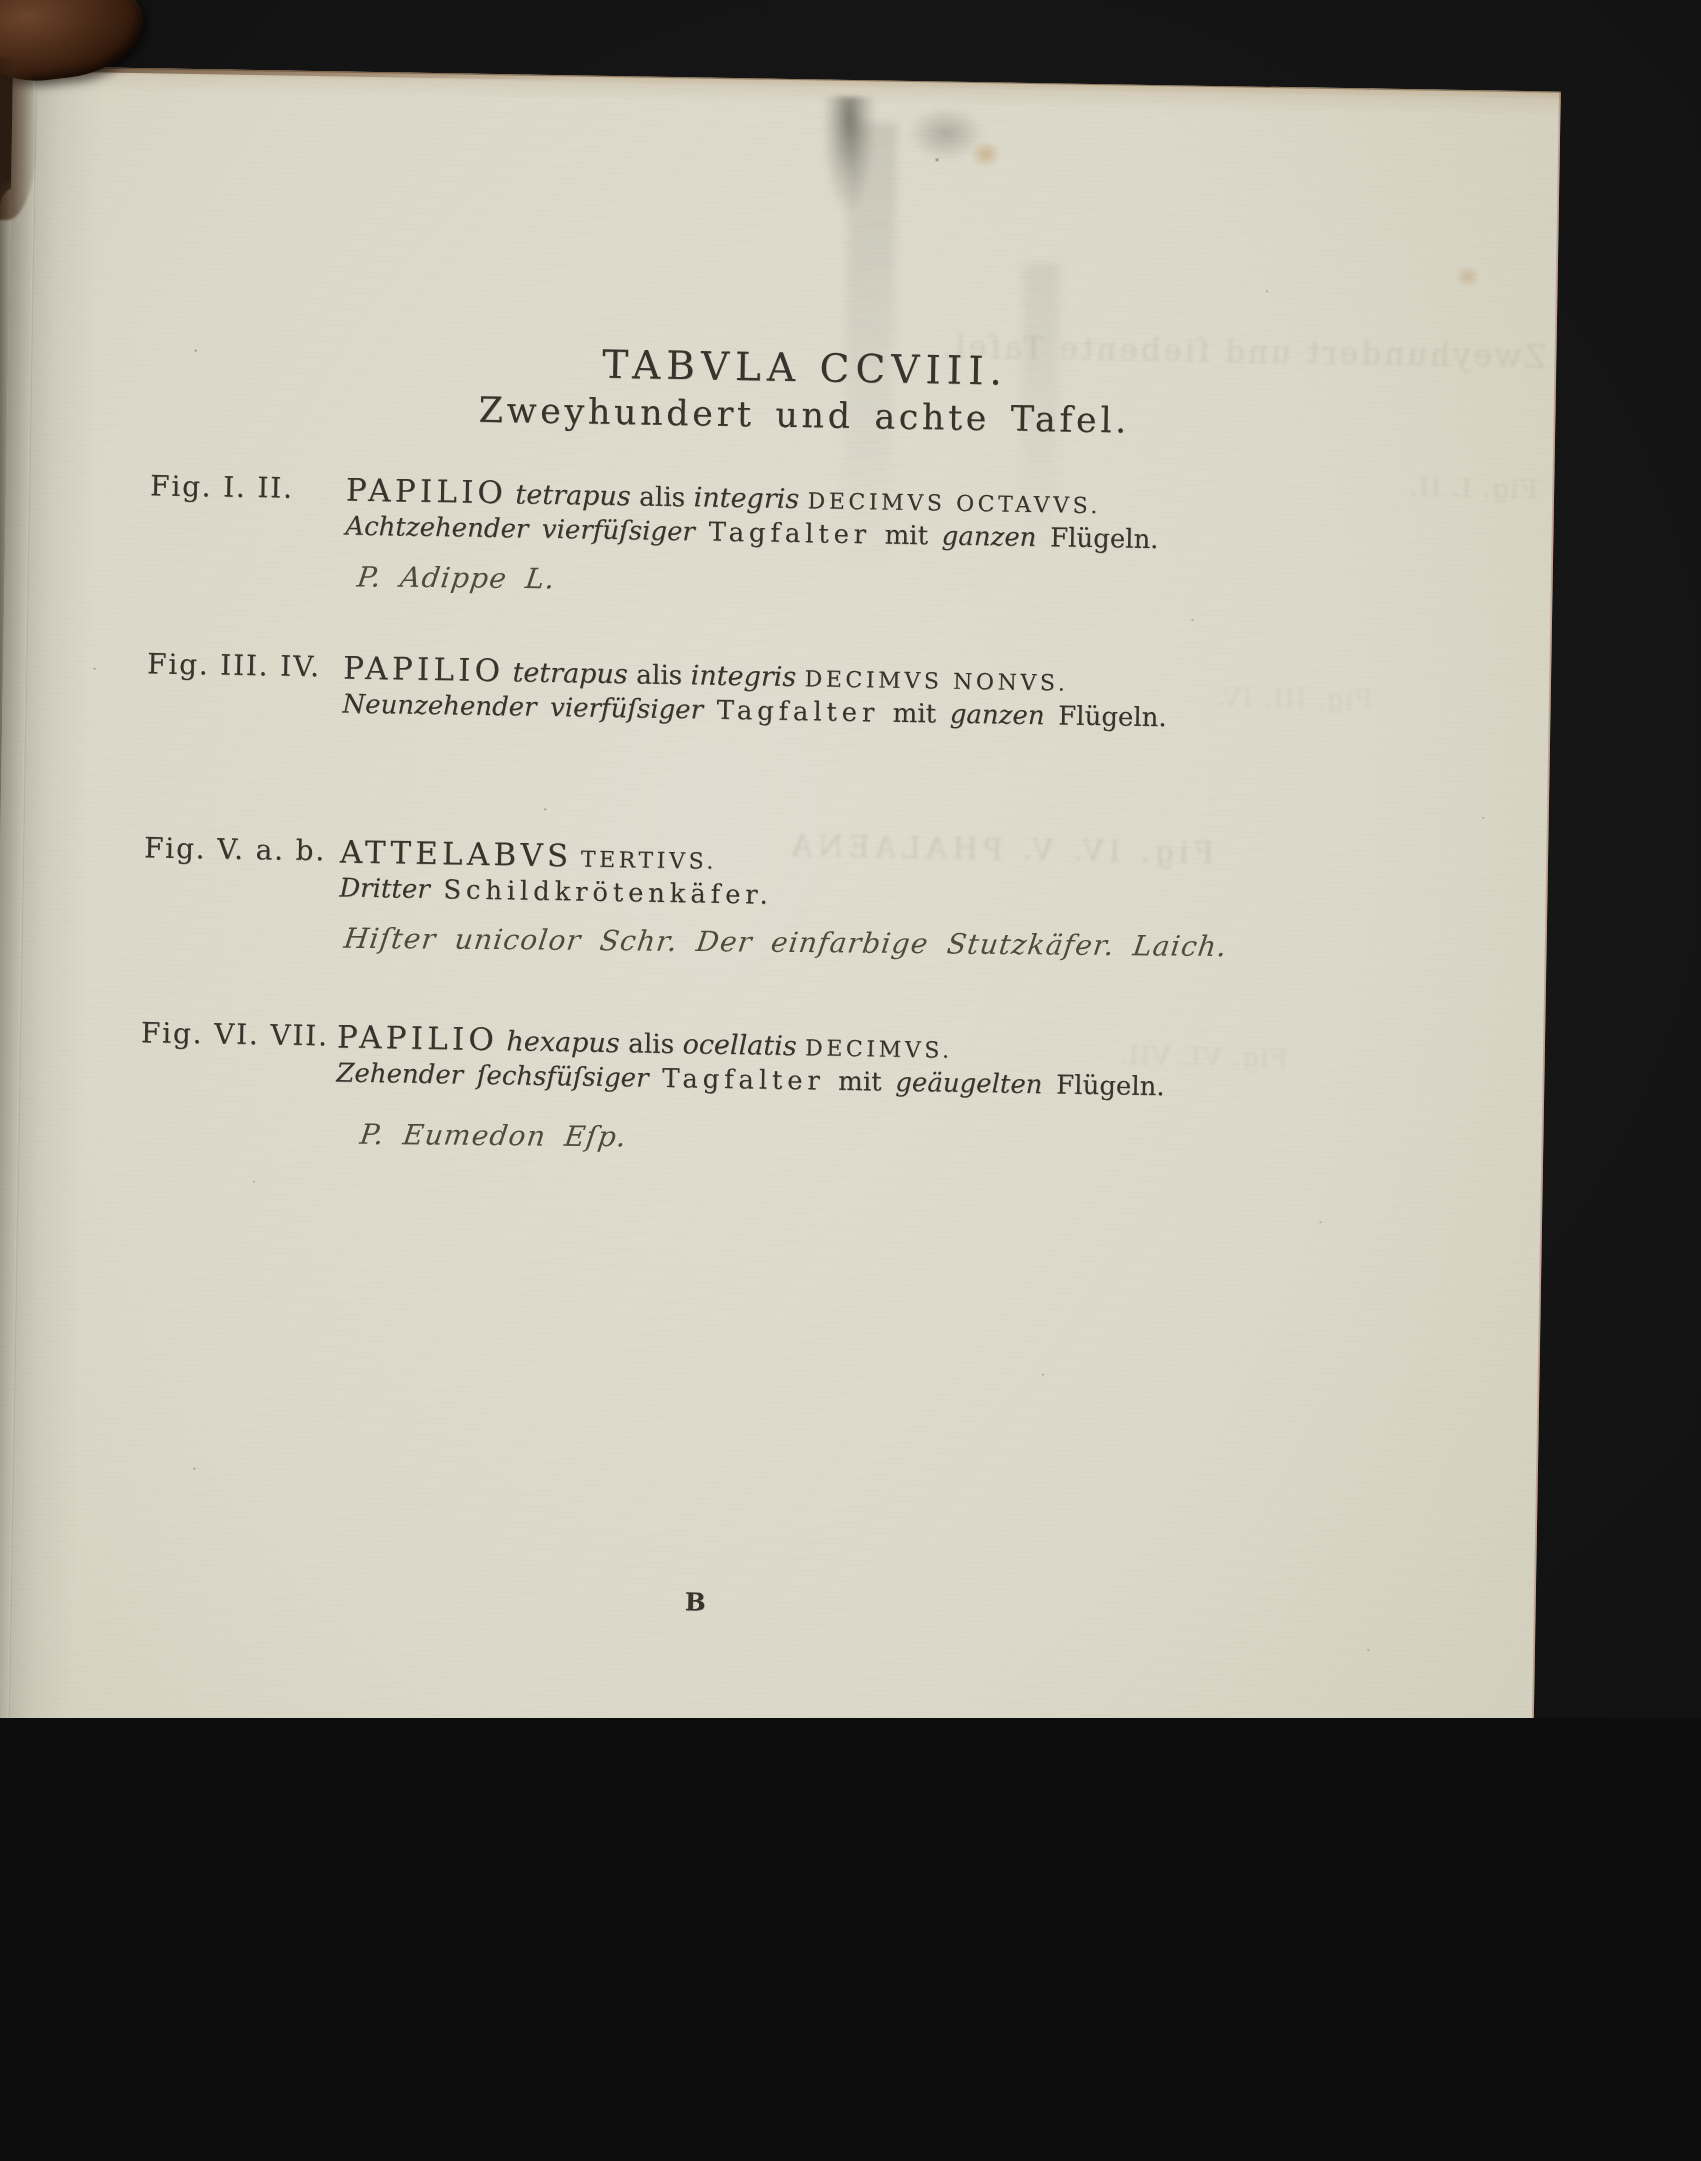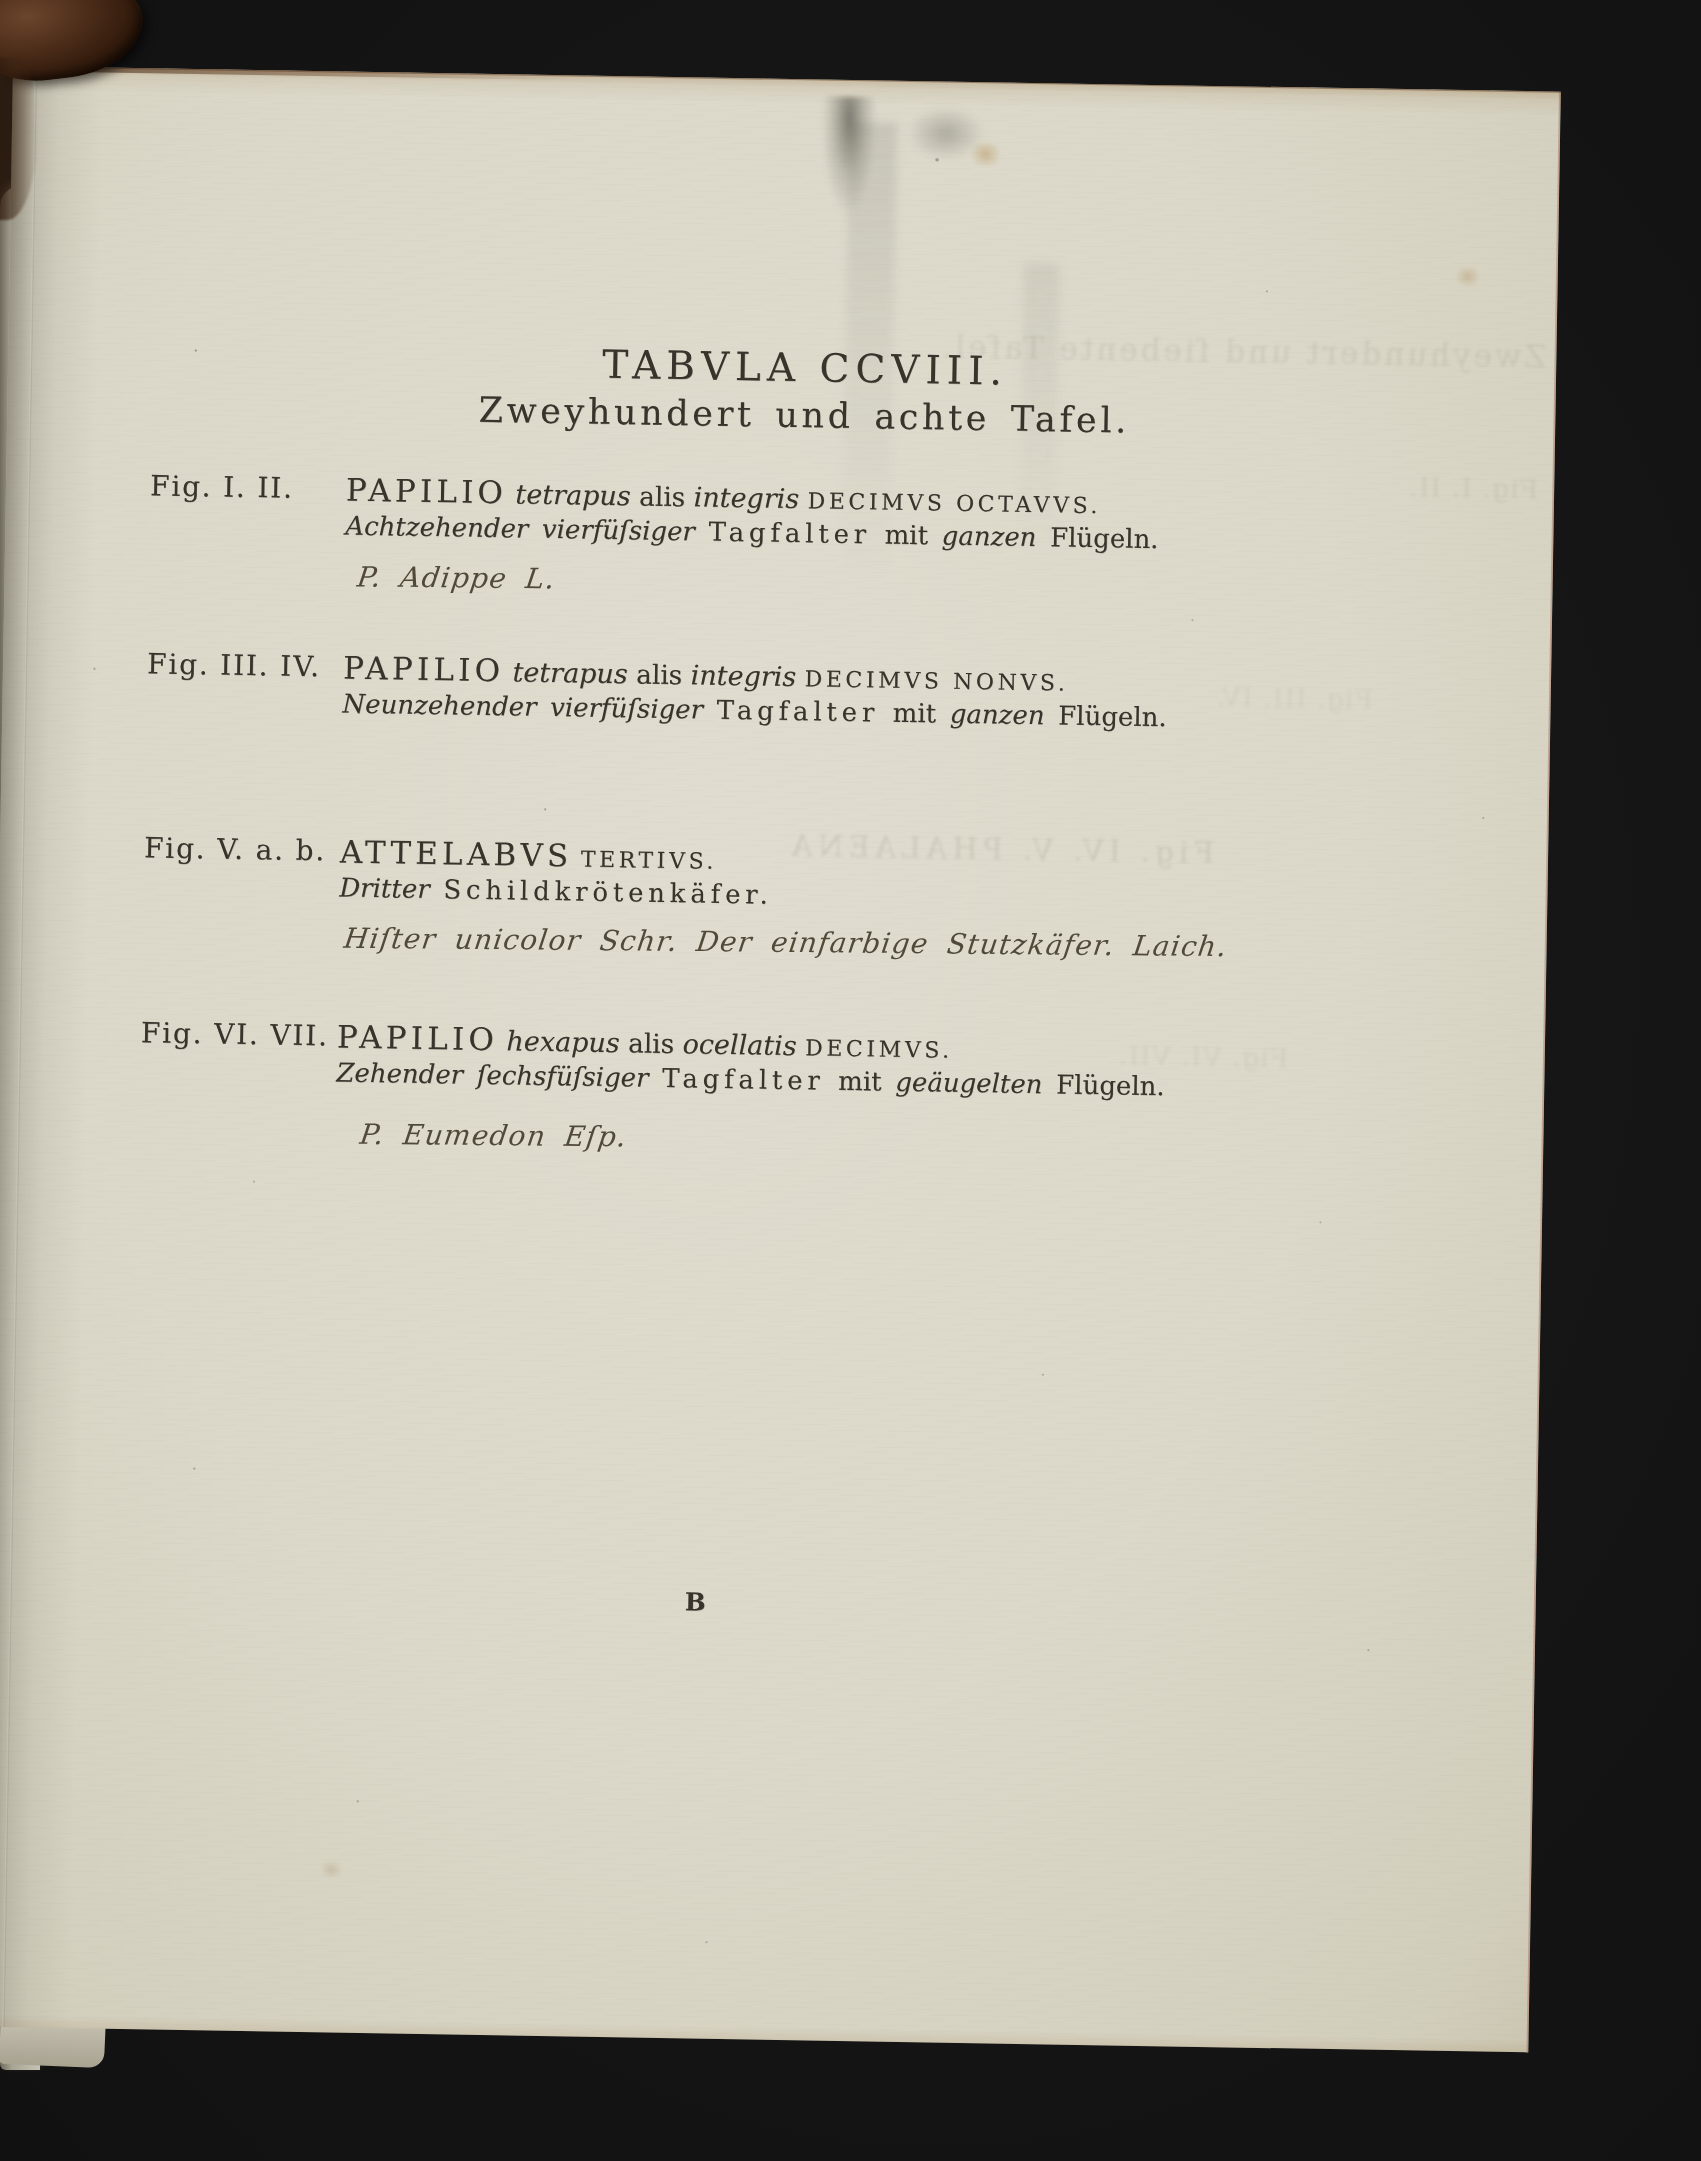--- a/index.html
+++ b/index.html
@@ -1,17 +1,17 @@
 <!DOCTYPE html>
 <html style="font-size:9.6px"><head>
 <meta charset="utf-8">
 <style>
   html,body{margin:0;padding:0;background:#0d0d0d;}
   .canvas{
-    position:relative; width:1701px; height:2161px; overflow:hidden;
+    position:relative; width:1701px; height:1718px; overflow:hidden;
     background:
       radial-gradient(ellipse at 55% 45%, #1a1a1a 0%, #151515 55%, #111 100%);
     font-family:"DejaVu Serif","Liberation Serif",serif;
   }
 
   
   .underpage{
     position:absolute; left:0; top:186px; width:40px; height:1884px; z-index:1;
     background:linear-gradient(90deg,#6f6a5c 0%,#a8a494 30%,#c8c4b3 100%);
     border-radius:20.4px 0 0 6px;

